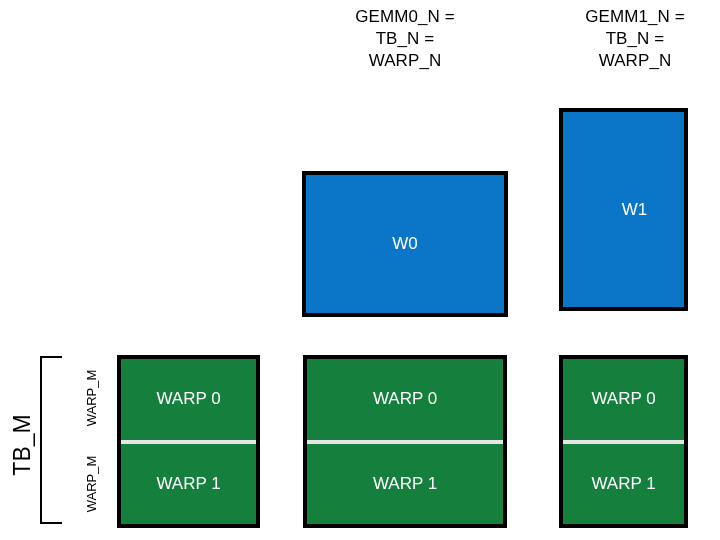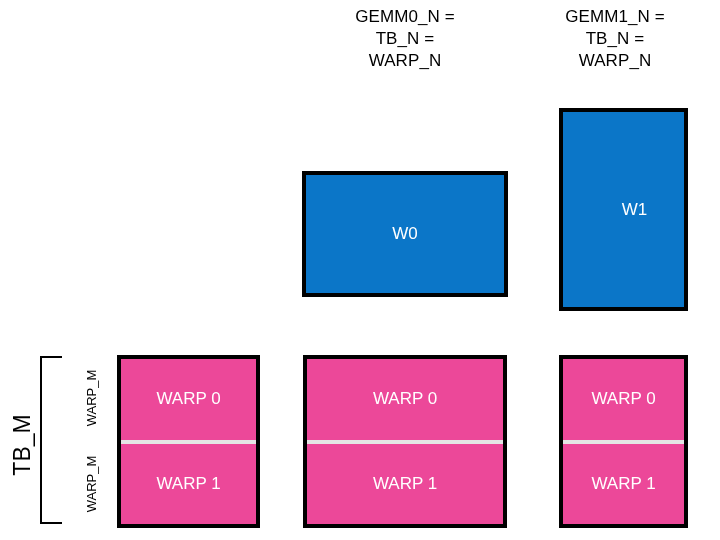--- a/index.html
+++ b/index.html
@@ -33,63 +33,63 @@
     color: #000000;
     white-space: pre-line;
     letter-spacing: 0.1px;
   }
   #header-gemm0 {
     left: 302px;
     top: 6px;
     width: 206px;
   }
   #header-gemm1 {
-    left: 550px;
+    left: 570px;
     top: 6px;
     width: 130px;
   }
 
   
   .blue-box {
     position: absolute;
     background: #0b76c8;
     border: 4px solid #000000;
     box-sizing: border-box;
     color: #ffffff;
     font-size: 17px;
     display: flex;
     align-items: center;
     justify-content: center;
   }
   #blue-w0 {
     left: 302px;
     top: 171px;
     width: 206px;
-    height: 126px;
+    height: 146px;
   }
   #blue-w1 {
     left: 559px;
     top: 108px;
     width: 129px;
     height: 203px;
     padding-left: 22px;
   }
 
   
   .green-col {
     position: absolute;
     box-sizing: border-box;
     border: 4px solid #000000;
     background: #000000;
     display: flex;
     flex-direction: column;
   }
   .green-cell {
     flex: 1 1 0;
-    background: #ec4899;
+    background: #15803d;
     color: #ffffff;
     font-size: 17px;
     display: flex;
     align-items: center;
     justify-content: center;
   }
   .green-cell + .green-cell {
     border-top: 4px solid #e5e5e5;
   }
   #green-col-left  { left: 117px; top: 355px; width: 143px; height: 173px; }

